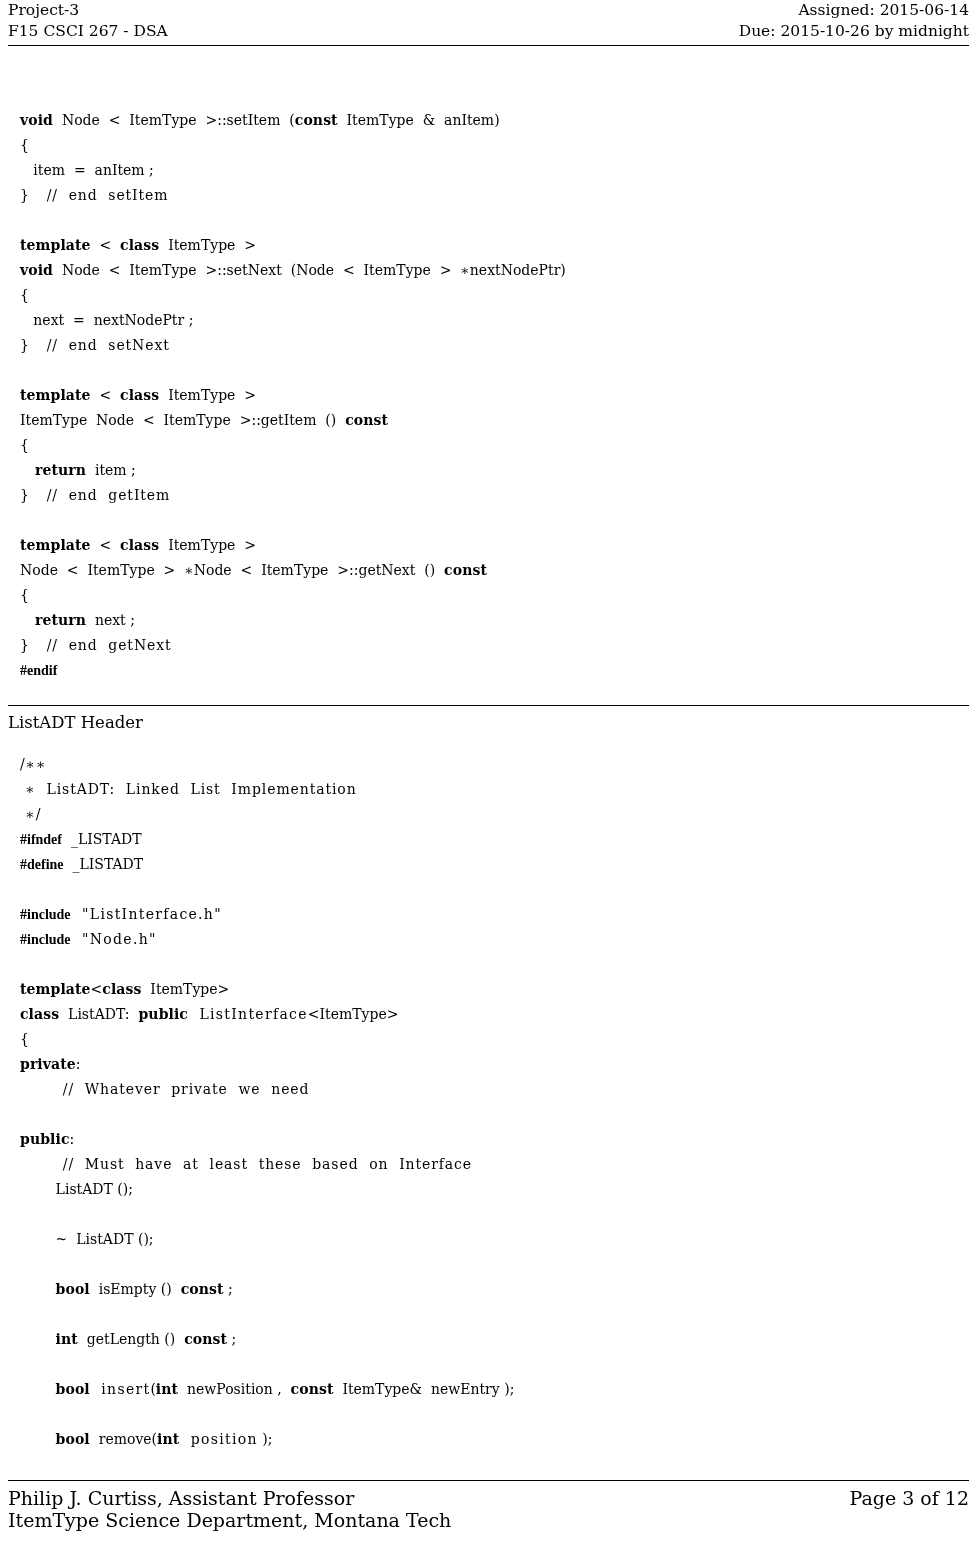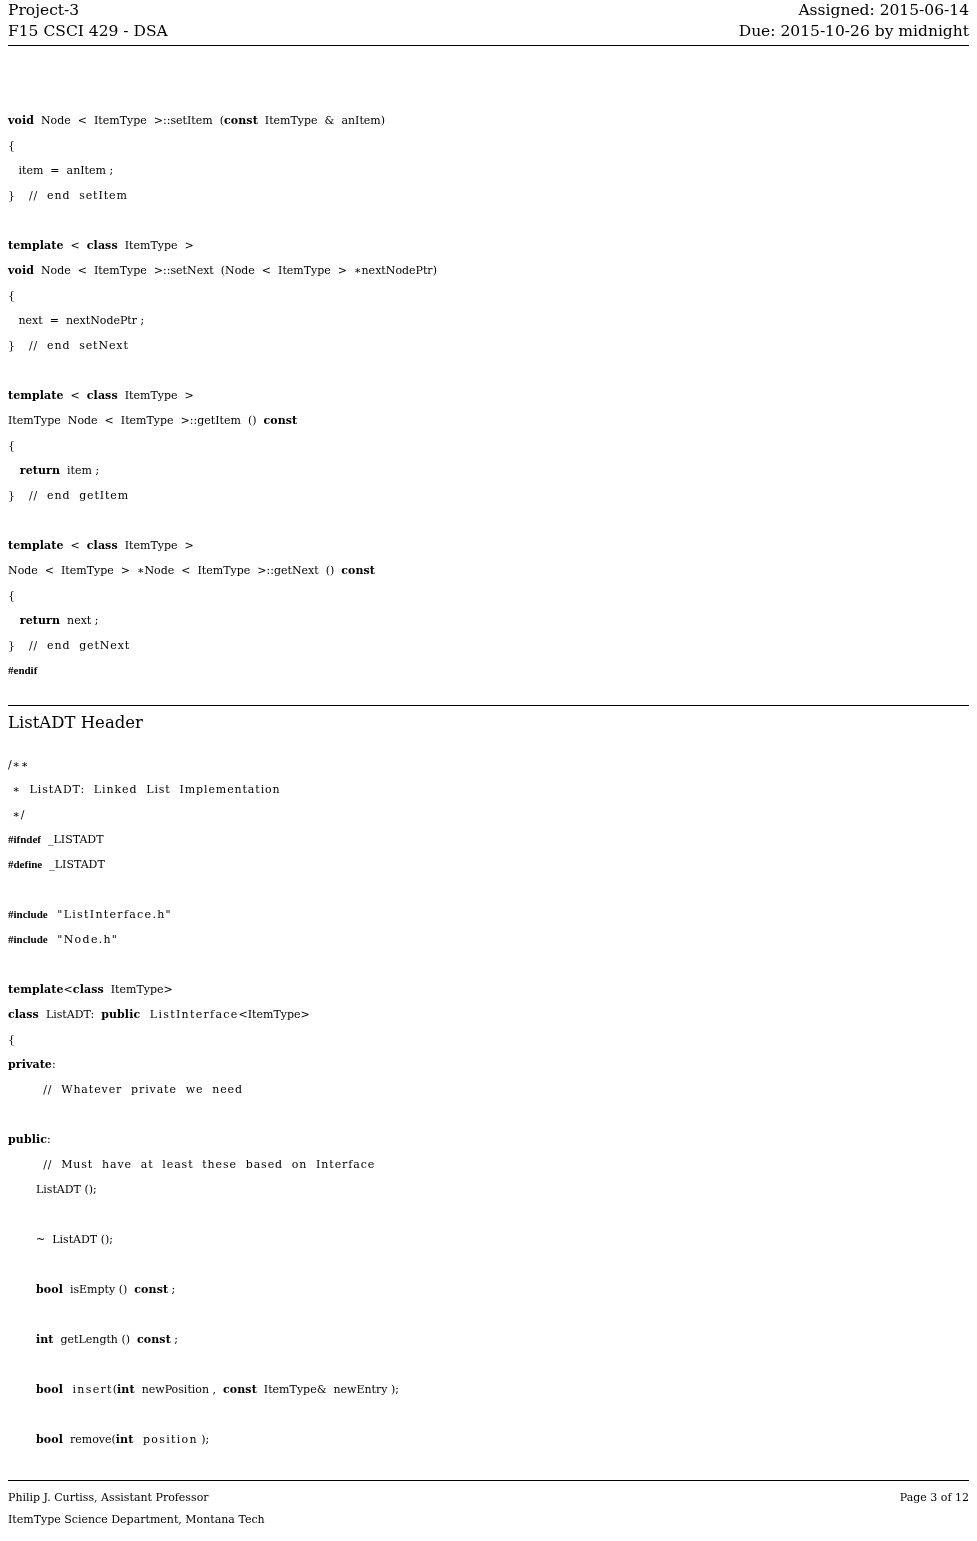--- a/index.html
+++ b/index.html
@@ -56,34 +56,34 @@
   .footer {
     position: absolute;
     left: 8px;
     right: 8px;
     top: 1487px;
   }
   .ftr-row {
     display: flex;
     align-items: center;
     justify-content: space-between;
-    font-size: 11px;
+    font-size: 19px;
     line-height: 22px;
     white-space: nowrap;
     gap: 12px;
   }
   .ftr-left  { text-align: left; }
   .ftr-right { text-align: right; }
 
   
   .listing {
     position: absolute;
-    left: 8px;
+    left: 20px;
     right: 8px;
-    font-size: 11px;
+    font-size: 14px;
     line-height: 25px;
     white-space: pre;
   }
   #listing-node { top: 108px; }
   #listing-listadt { top: 752px; }
 
   .ln { display: block; height: 25px; white-space: pre; }
 
   
   .kw {
@@ -123,21 +123,21 @@
 
 <div class="page">
 
   <div class="header">
     <div class="hdr-row">
       <div class="hdr-left">Project-3</div>
       <div class="hdr-center"></div>
       <div class="hdr-right">Assigned: 2015-06-14</div>
     </div>
     <div class="hdr-row">
-      <div class="hdr-left">F15 CSCI 429 - DSA</div>
+      <div class="hdr-left">F15 CSCI 267 - DSA</div>
       <div class="hdr-right">Due: 2015-10-26 by midnight</div>
     </div>
   </div>
   <div class="rule rule-header"></div>
 
   <div class="listing" id="listing-node"><span class="ln"><span class="kw">void</span><span class="id">  Node  &lt;  ItemType  &gt;::setItem  (</span><span class="kw">const</span><span class="id">  ItemType  &amp;  anItem)</span></span><span class="ln"><span class="id">{</span></span><span class="ln"><span class="id">   item  =  anItem ;</span></span><span class="ln"><span class="id">}    </span><span class="cm">//  end  setItem</span></span><span class="ln"><span class="id"></span></span><span class="ln"><span class="kw">template</span><span class="id">  &lt;  </span><span class="kw">class</span><span class="id">  ItemType  &gt;</span></span><span class="ln"><span class="kw">void</span><span class="id">  Node  &lt;  ItemType  &gt;::setNext  (Node  &lt;  ItemType  &gt;  ∗nextNodePtr)</span></span><span class="ln"><span class="id">{</span></span><span class="ln"><span class="id">   next  =  nextNodePtr ;</span></span><span class="ln"><span class="id">}    </span><span class="cm">//  end  setNext</span></span><span class="ln"><span class="id"></span></span><span class="ln"><span class="kw">template</span><span class="id">  &lt;  </span><span class="kw">class</span><span class="id">  ItemType  &gt;</span></span><span class="ln"><span class="id">ItemType  Node  &lt;  ItemType  &gt;::getItem  ()  </span><span class="kw">const</span></span><span class="ln"><span class="id">{</span></span><span class="ln"><span class="kw">   return</span><span class="id">  item ;</span></span><span class="ln"><span class="id">}    </span><span class="cm">//  end  getItem</span></span><span class="ln"><span class="id"></span></span><span class="ln"><span class="kw">template</span><span class="id">  &lt;  </span><span class="kw">class</span><span class="id">  ItemType  &gt;</span></span><span class="ln"><span class="id">Node  &lt;  ItemType  &gt;  ∗Node  &lt;  ItemType  &gt;::getNext  ()  </span><span class="kw">const</span></span><span class="ln"><span class="id">{</span></span><span class="ln"><span class="kw">   return</span><span class="id">  next ;</span></span><span class="ln"><span class="id">}    </span><span class="cm">//  end  getNext</span></span><span class="ln"><span class="pp">#endif</span></span></div>
 
   <div class="rule rule-section"></div>
   <div class="section-title">ListADT Header</div>
 

